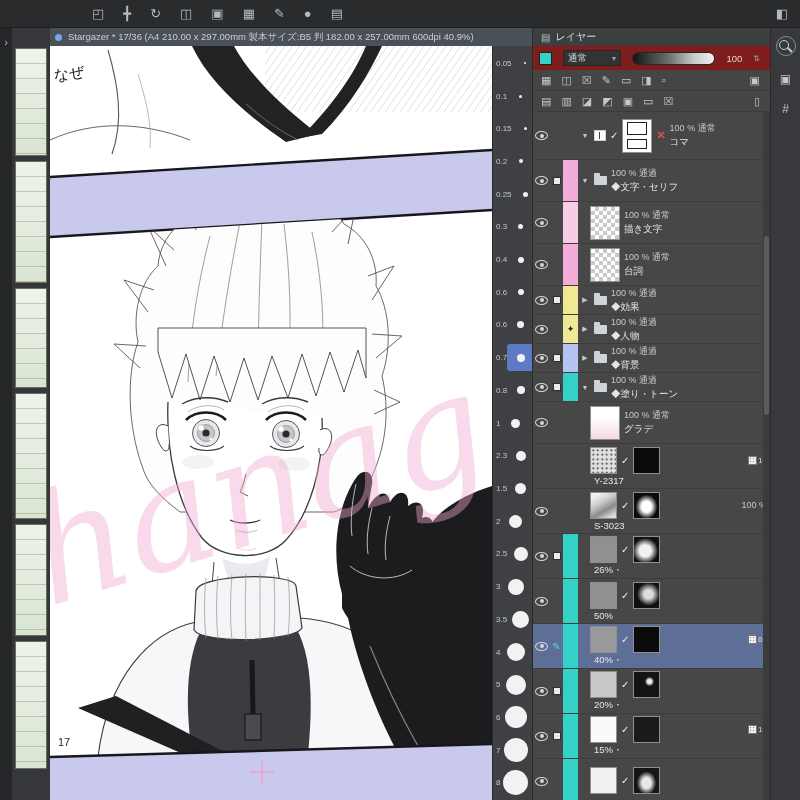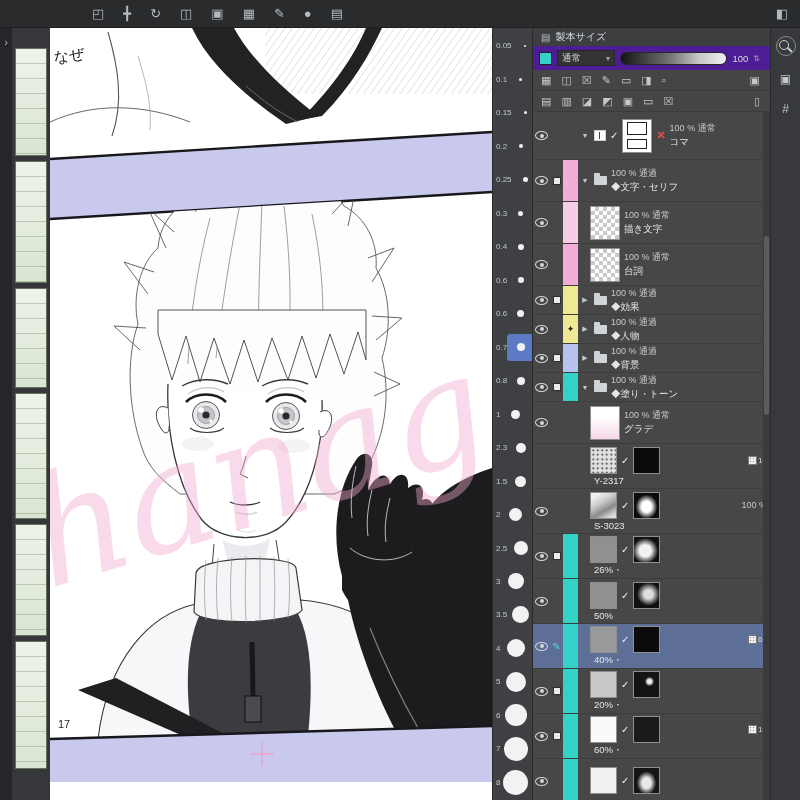--- a/index.html
+++ b/index.html
@@ -22,21 +22,21 @@
   #brushes{width:40px;background:#3e4043;display:flex;flex-direction:column;padding:1px 0;border-left:1px solid #2a2a2a}
   .brow{flex:1;display:flex;align-items:center;padding:0 3px;min-height:0}
   .blabel{font-size:8px;color:#c3c7cb;flex:0 0 auto}
   .dotwrap{margin-left:auto;width:27px;height:27px;display:flex;align-items:center;justify-content:center;flex:0 0 auto}
   .bdot{background:#f2f2f2;border-radius:50%;flex:0 0 auto}
   .bsel .dotwrap{background:#5d7bc4;border-radius:3px}
   
   #layers-col{width:238px;background:#454545;display:flex;flex-direction:column;border-left:1px solid #2a2a2a;position:relative;min-height:0}
   #layers-header{height:18px;flex:0 0 auto;background:#3c3e40;display:flex;align-items:center;gap:5px;padding-left:8px;color:#d8dbde;font-size:10px}
   .hicon{color:#b7bcc0;font-size:10px}
-  #blend-row{height:24px;flex:0 0 auto;display:flex;align-items:center;gap:5px;padding:0 10px 0 6px;background:#4c1d95}
+  #blend-row{height:24px;flex:0 0 auto;display:flex;align-items:center;gap:11px;padding:0 10px 0 6px;background:#7f1d1d}
   .blend-swatch{width:13px;height:13px;background:#35d1c6;border:1px solid #222;flex:0 0 auto}
   .blend-select{background:#333;border:1px solid #262626;color:#d6d9db;font-size:9.5px;height:16px;display:flex;align-items:center;padding:0 4px;width:58px;justify-content:space-between;flex:0 0 auto}
   .selarrow{color:#9aa0a5;font-size:8px}
   .stroke-preview{flex:1;height:13px;background:linear-gradient(90deg,#141414,#707070 45%,#c9c9c9 75%,#f1f1f1);border:1px solid #262626;border-radius:7px}
   .opacity-val{font-size:9.5px;color:#d6d9db}
   #licons1,#licons2{height:21px;flex:0 0 auto;display:flex;align-items:center;gap:10px;padding:0 10px 0 8px;color:#c3c7ca;font-size:11px;background:#454545;border-bottom:1px solid #3b3b3b}
   .picon{line-height:1;cursor:default}
   #layer-list{flex:1;overflow:hidden;display:flex;flex-direction:column;min-height:0}
   .lrow{display:flex;align-items:stretch;background:#474747;border-bottom:1px solid #3d3d3d;flex:0 0 auto}
   .lrow.sel{background:#5d6f96}
@@ -122,20 +122,24 @@
     <div id="pages">
         <div class="pagethumb" style="height: 108px;"></div>
         <div class="pagethumb" style="height: 122px;"></div>
         <div class="pagethumb" style="height: 100px;"></div>
         <div class="pagethumb" style="height: 126px;"></div>
         <div class="pagethumb" style="height: 112px;"></div>
         <div class="pagethumb" style="height: 128px;"></div>
       </div>
 
     <div id="doc-col">
+      <div id="titlebar">
+        <span class="bluedot"></span>
+        <span>Stargazer * 17/36 (A4 210.00 x 297.00mm 製本サイズ:B5 判 182.00 x 257.00mm 600dpi 40.9%)</span>
+      </div>
       <div id="doc-row">
 
         <div id="canvas-wrap">
           <svg width="442" height="754" viewBox="0 0 442 754" xmlns="http://www.w3.org/2000/svg">
             <defs>
               <pattern id="hatch" width="6" height="6" patternTransform="rotate(35)" patternUnits="userSpaceOnUse">
                 <line x1="0" y1="0" x2="0" y2="6" stroke="#9a9aa6" stroke-width="0.8"></line>
               </pattern>
               <clipPath id="clipTop">
                   <polygon points="0,0 442,0 442,104 0,131"></polygon>
@@ -407,21 +411,21 @@
               </span>
             </div>
           </div>
 
       </div>
     </div>
 
     <div id="layers-col">
       <div id="layers-header">
         <span class="hicon">▤</span>
-        <span>製本サイズ</span>
+        <span>レイヤー</span>
       </div>
       <div id="blend-row">
         <span class="blend-swatch"></span>
         <div class="blend-select">
           <span>通常</span>
           <span class="selarrow">▾</span>
         </div>
         <div class="stroke-preview"></div>
         <span class="opacity-val">100</span>
         <span class="selarrow">⇅</span>
@@ -729,21 +733,21 @@
             <div class="lmain" style="padding-left: 12px;">
               <div class="thumbrow">
                 <span class="th th-white"></span>
                 <span class="check">✓</span>
                 <span class="th mk-dark"></span>
                 <span class="tonebadge">
                   <span class="tonedots"></span>
                   <span class="tonenum">10</span>
                 </span>
               </div>
-              <div class="l2">60%・</div>
+              <div class="l2">15%・</div>
             </div>
           </div>
           <div class="lrow lg2">
             <div class="eye-cell">
               <span class="eye"></span>
             </div>
             <div class="cb-cell"></div>
             <div class="sw-cell">
               <span class="sw" style="background: rgb(52, 209, 198);"></span>
             </div>

